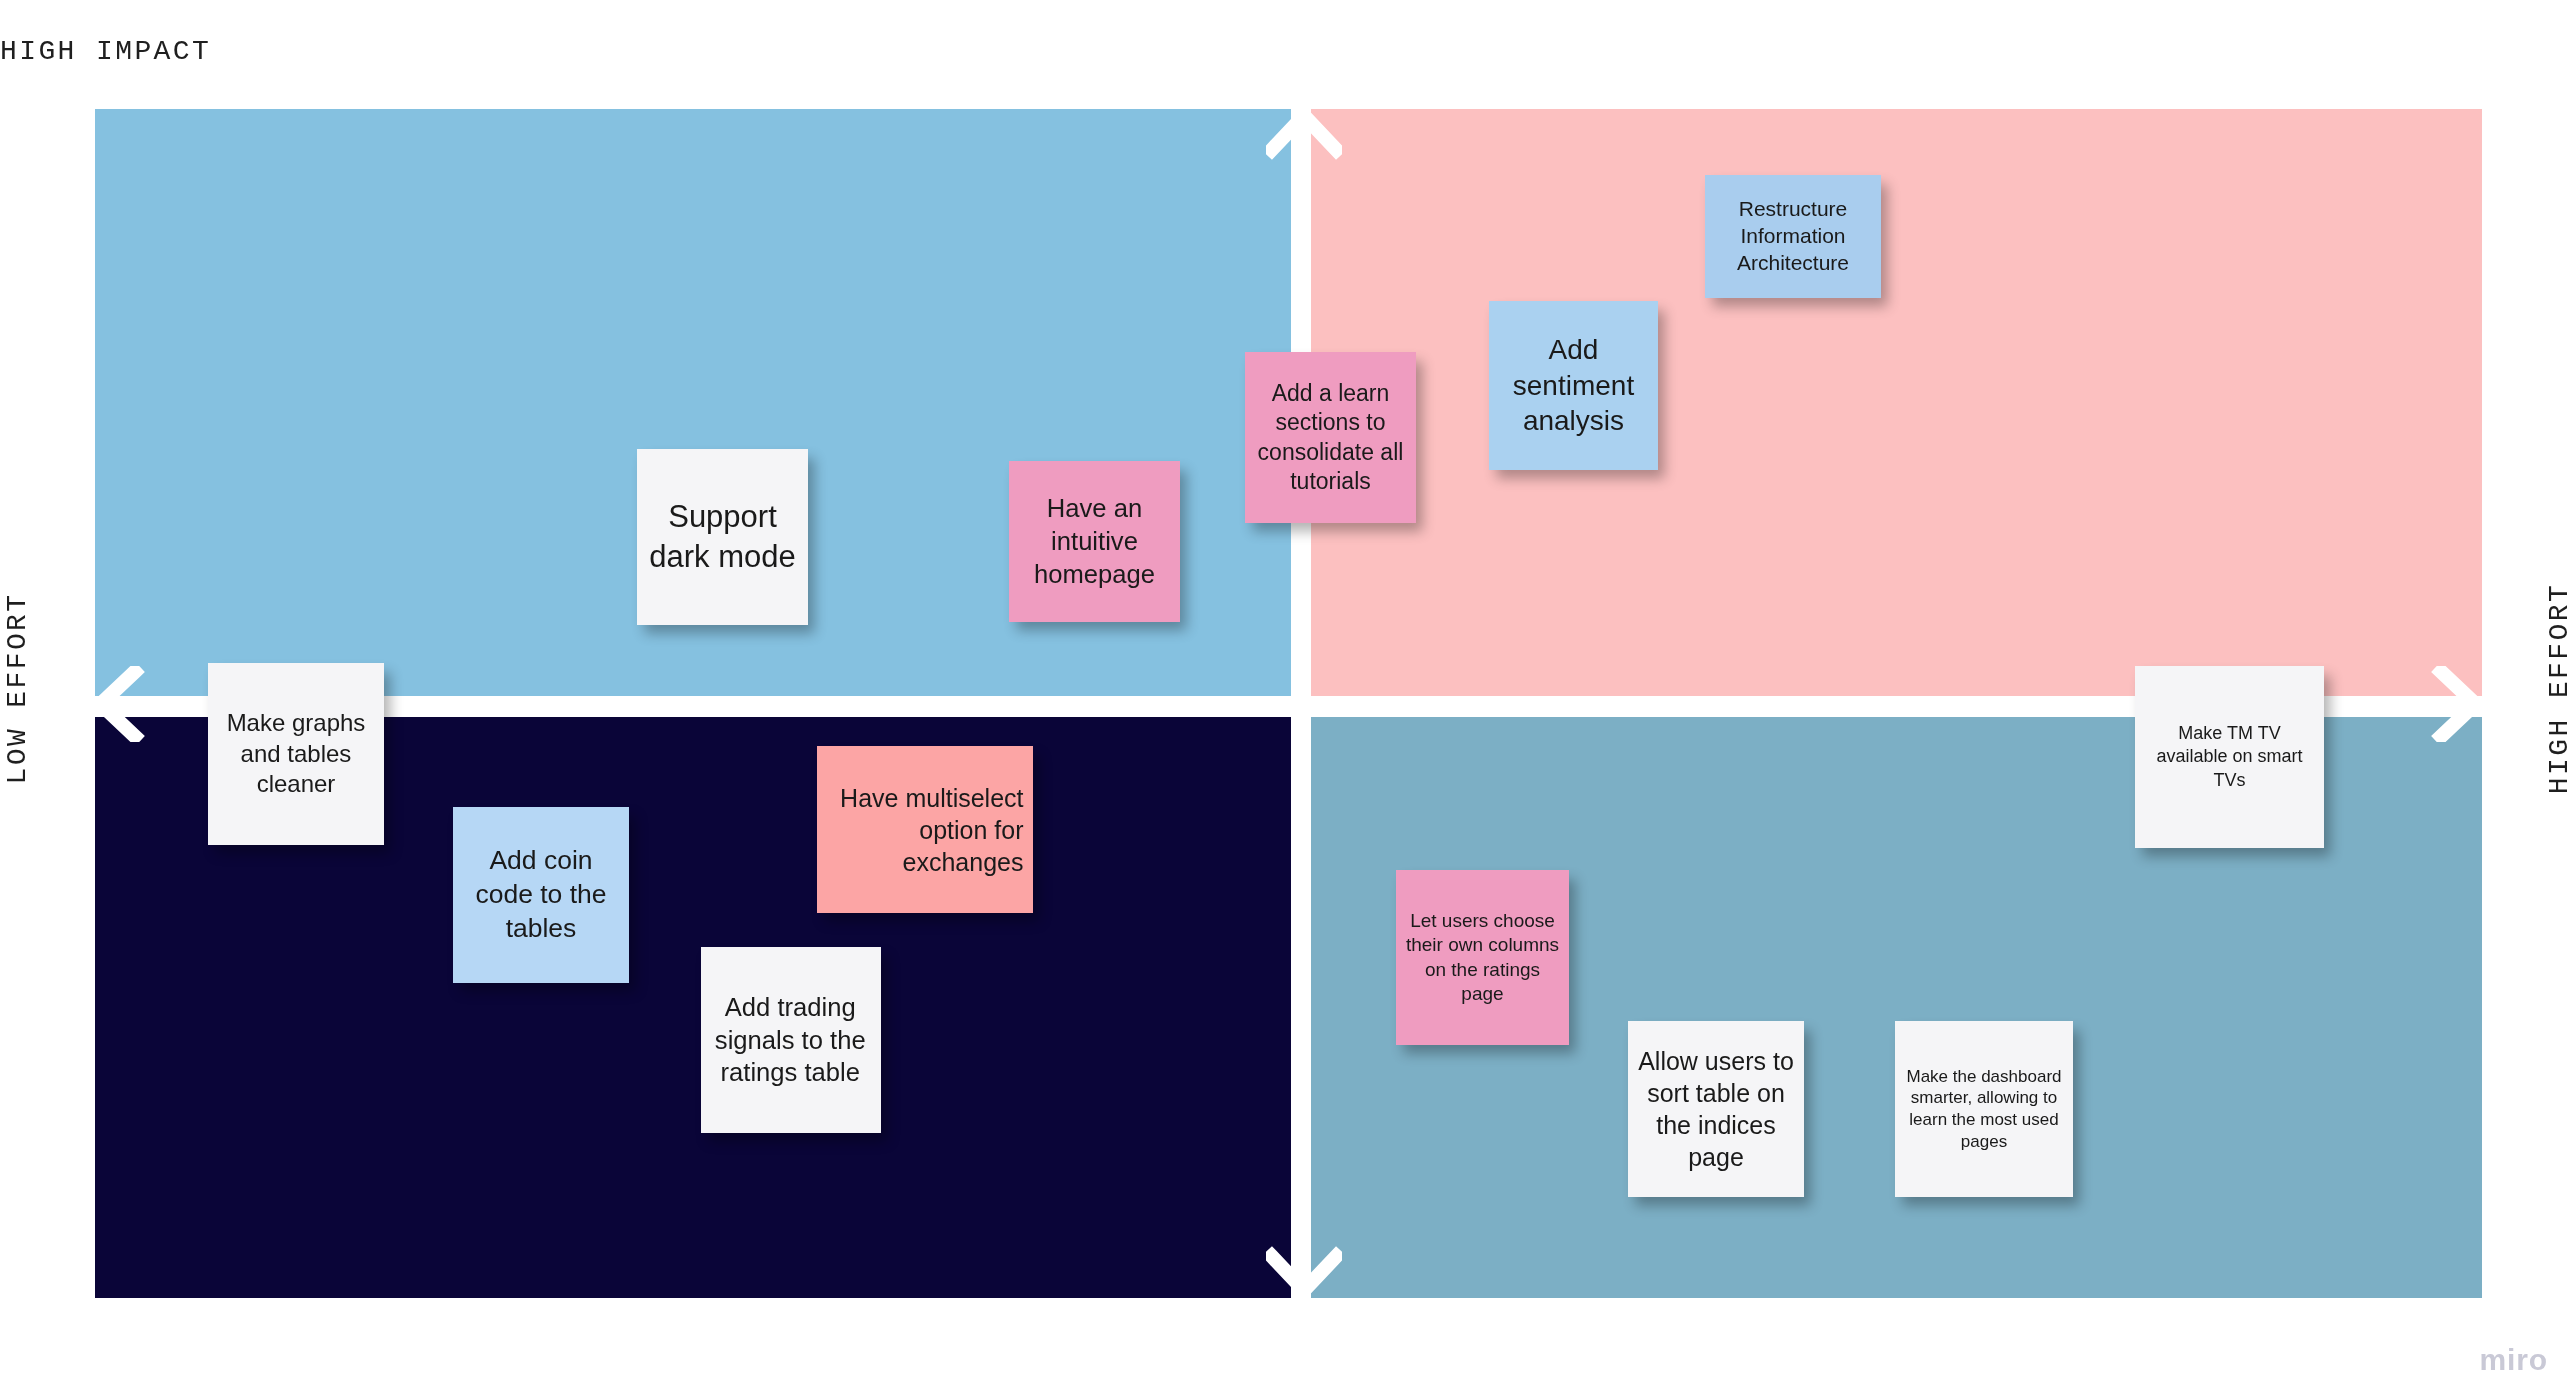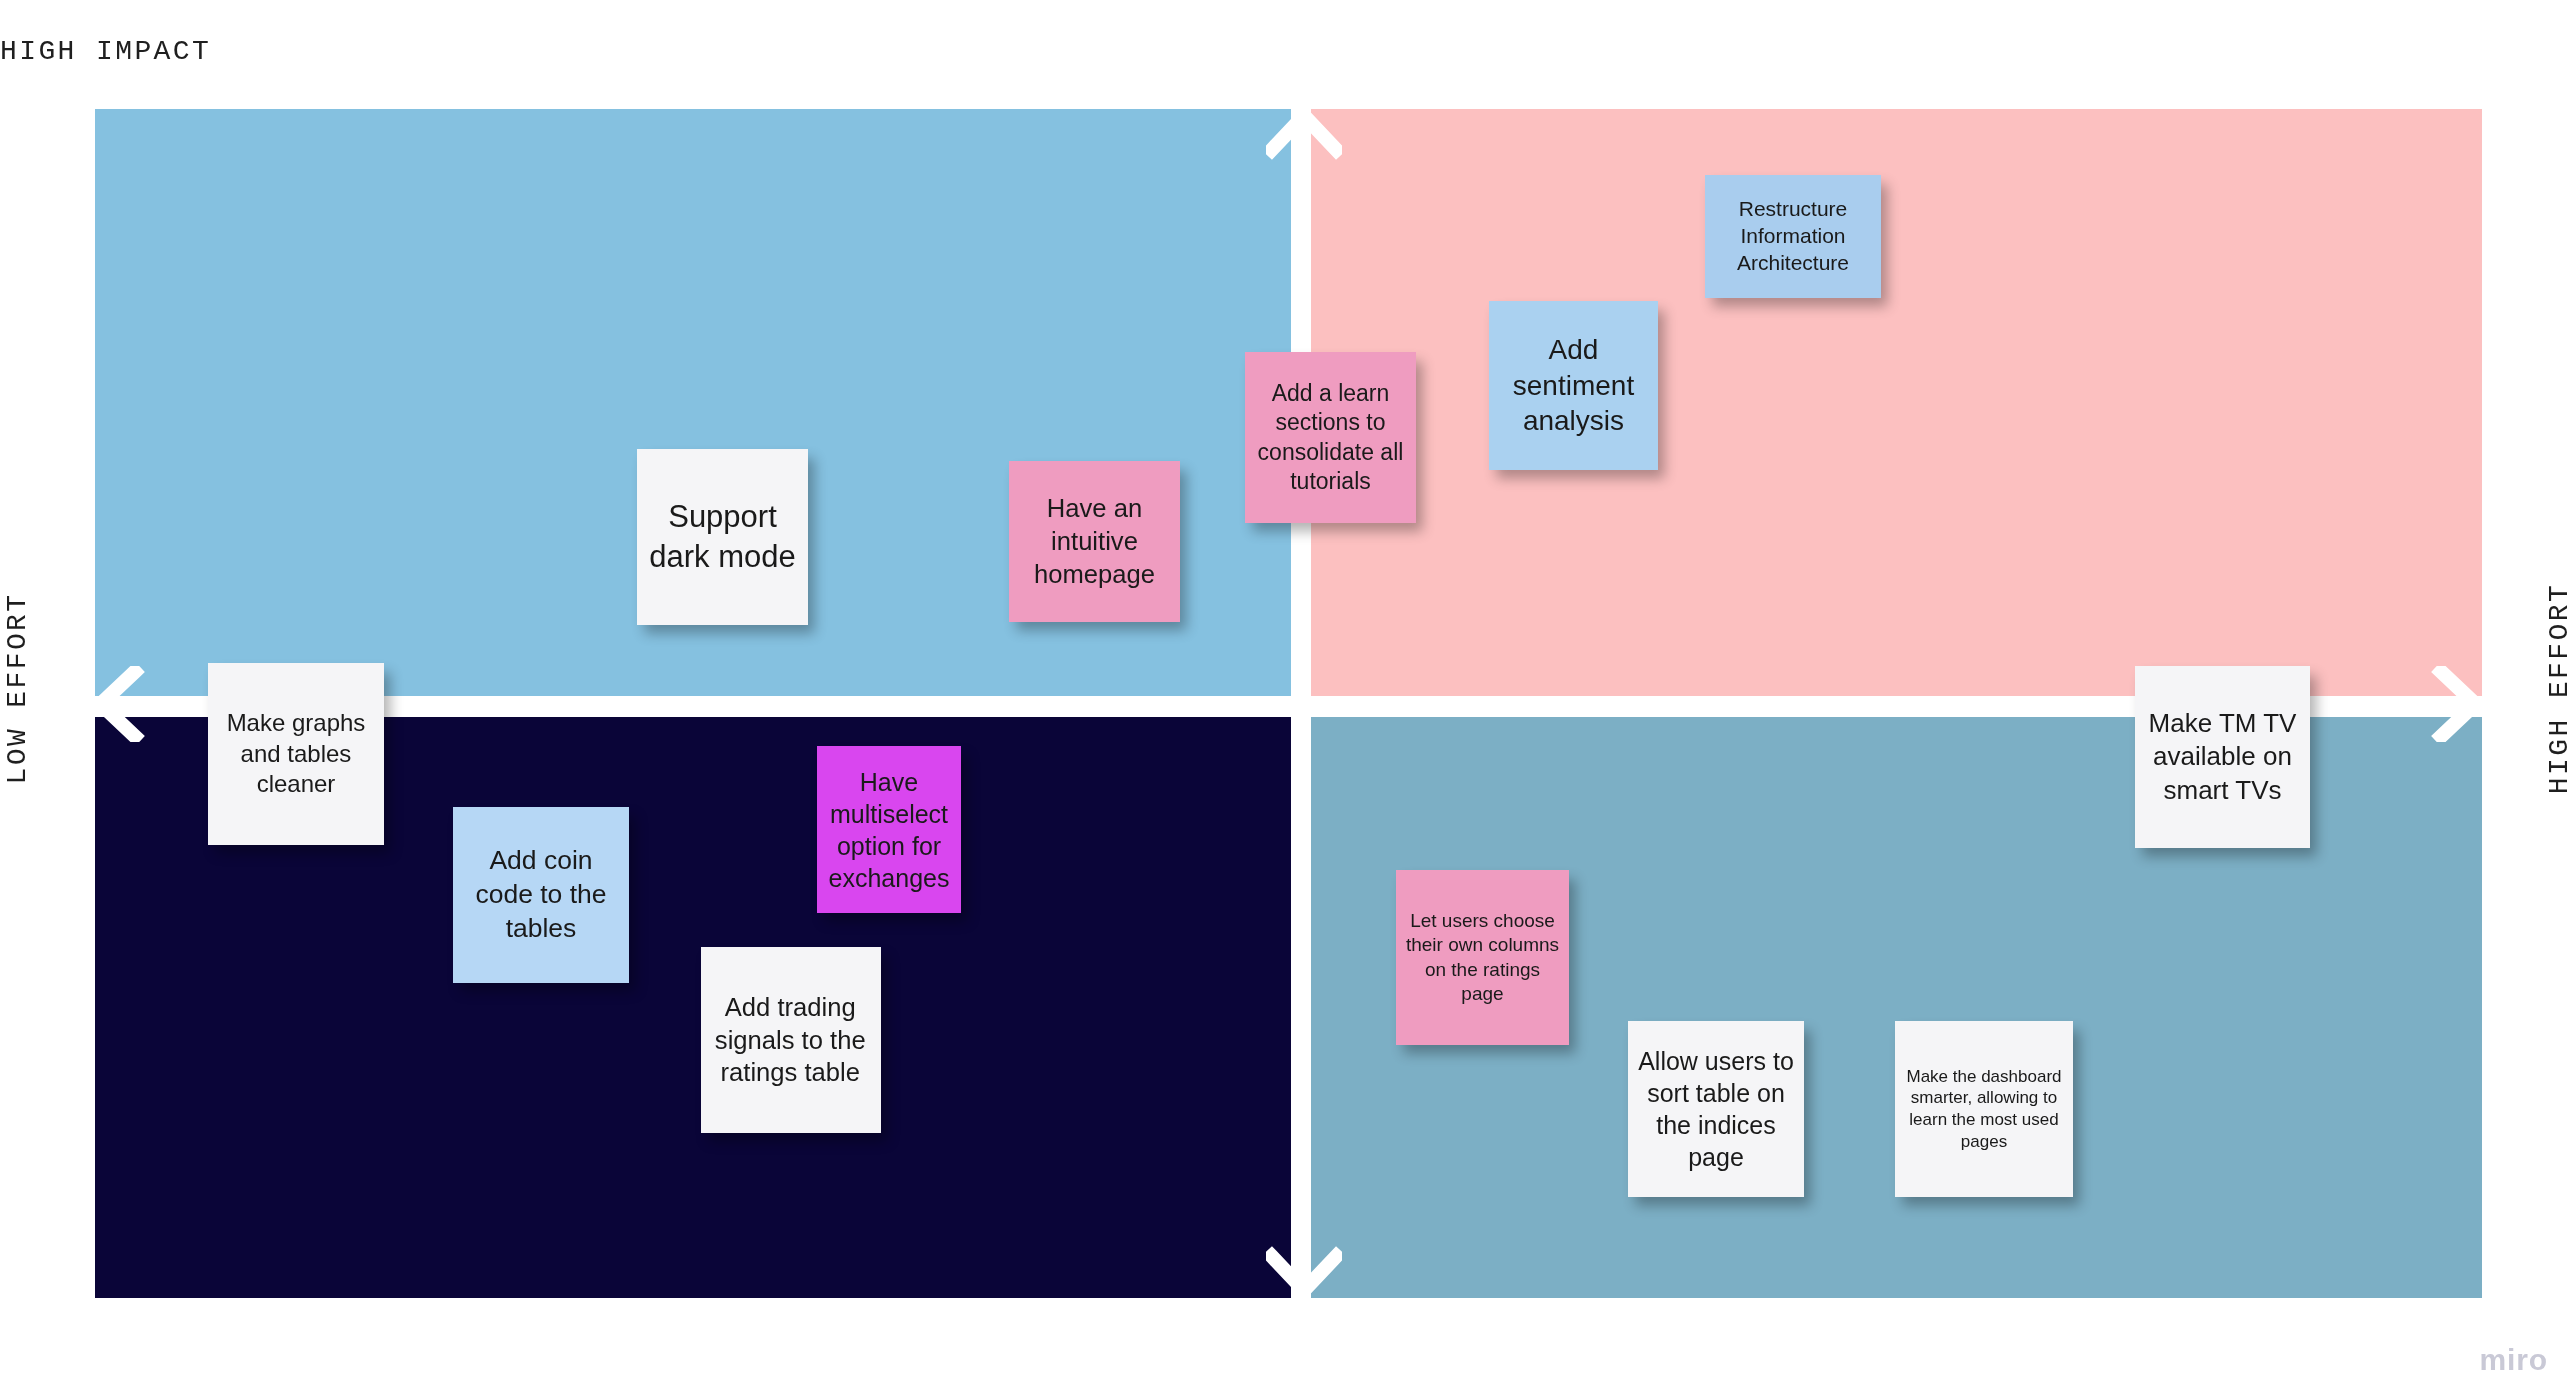--- a/index.html
+++ b/index.html
@@ -128,24 +128,24 @@
       </div>
       <div class="note" style="left: 637px; top: 449px; width: 171px; height: 176px; background: rgb(245, 245, 247); font-size: 31px; text-align: center; justify-content: center;">
         <span class="txt">Support dark mode</span>
       </div>
       <div class="note" style="left: 1009px; top: 461px; width: 171px; height: 161px; background: rgb(239, 156, 192); font-size: 25.6px; text-align: center;">
         <span class="txt">Have an intuitive homepage</span>
       </div>
       <div class="note" style="left: 208px; top: 663px; width: 176px; height: 182px; background: rgb(245, 245, 247); font-size: 24px; text-align: center;">
         <span class="txt">Make graphs and tables cleaner</span>
       </div>
-      <div class="note" style="left: 2135px; top: 666px; width: 175px; height: 182px; background: rgb(245, 245, 247); font-size: 26px; text-align: center;">
+      <div class="note" style="left: 2135px; top: 666px; width: 189px; height: 182px; background: rgb(245, 245, 247); font-size: 18px; text-align: center;">
         <span class="txt">Make TM TV available on smart TVs</span>
       </div>
-      <div class="note" style="left: 817px; top: 746px; width: 144px; height: 167px; background: #d946ef; font-size: 25px; text-align: center;">
+      <div class="note" style="left: 817px; top: 746px; width: 216px; height: 167px; background: #fca5a5; font-size: 25px; text-align: right;">
         <span class="txt">Have multiselect option for exchanges</span>
       </div>
       <div class="note" style="left: 453px; top: 807px; width: 176px; height: 176px; background: rgb(182, 215, 245); font-size: 26.5px; text-align: center;">
         <span class="txt">Add coin code to the tables</span>
       </div>
       <div class="note" style="left: 701px; top: 947px; width: 180px; height: 186px; background: rgb(245, 245, 247); font-size: 25.6px; text-align: center; padding-left: 8px;">
         <span class="txt">Add trading signals to the ratings table</span>
       </div>
       <div class="note" style="left: 1396px; top: 870px; width: 173px; height: 175px; background: rgb(239, 156, 192); font-size: 19px; text-align: center;">
         <span class="txt">Let users choose their own columns on the ratings page</span>

